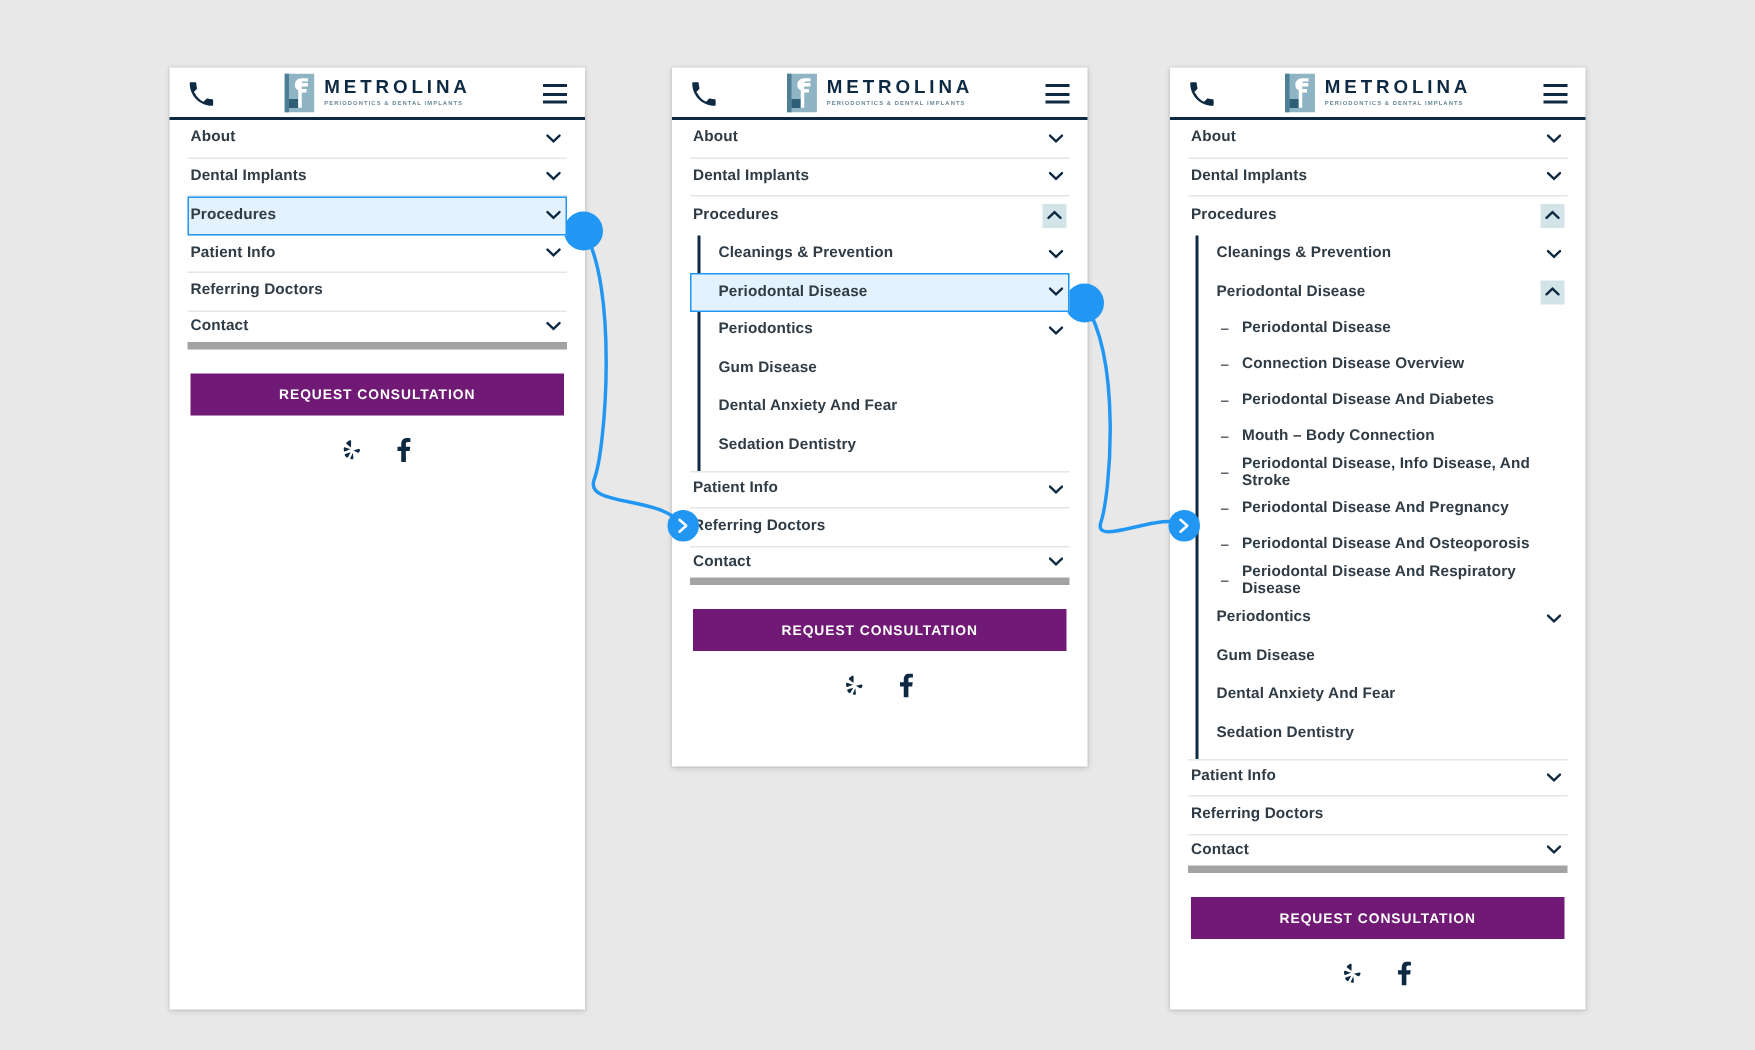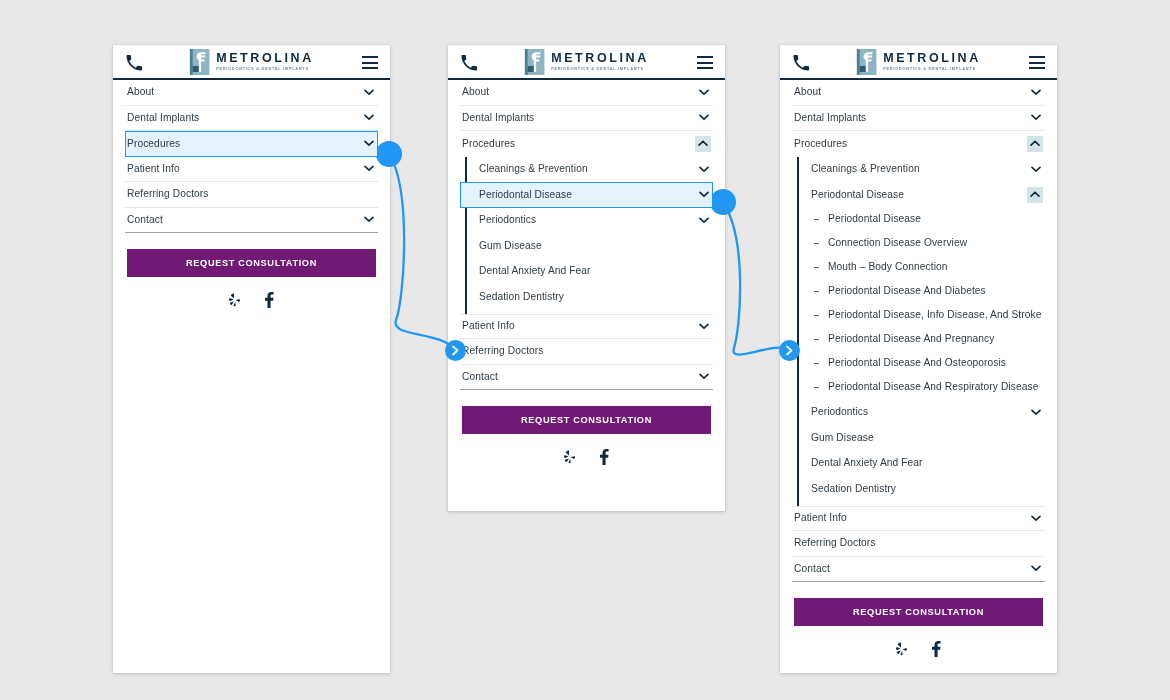--- a/index.html
+++ b/index.html
@@ -52,23 +52,23 @@
 
   
   .nav { padding: 0 12px; }
   .row {
     position: relative;
     display: flex; align-items: center;
     border-bottom: 1px solid #e4e6e8;
     min-height: 25.5px;
     padding: 0 2px;
   }
-  .row:last-child { border-bottom: 1px solid #a3a3a3; }
+  .row:last-child { border-bottom: 5px solid #a3a3a3; }
   .row-label {
-    font-size: 10.2px; font-weight: 400; color: #2f3b45;
+    font-size: 10.2px; font-weight: 700; color: #2f3b45;
     letter-spacing: 0.1px; line-height: 1;
     flex: 1; padding: 1px 0;
   }
   .chev {
     width: 14px; height: 14px; flex: none;
     display: flex; align-items: center; justify-content: center;
   }
   .chev svg { display: block; }
   .chev.boxed { background: #d3e4e9; width: 16px; height: 16px; }
 
@@ -425,25 +425,25 @@
           <div class="row">
               <span class="dash"></span>
               <span class="row-label">Periodontal Disease</span>
             </div>
           <div class="row">
               <span class="dash"></span>
               <span class="row-label">Connection Disease Overview</span>
             </div>
           <div class="row">
               <span class="dash"></span>
+              <span class="row-label">Periodontal Disease And Diabetes</span>
+            </div>
+          <div class="row">
+              <span class="dash"></span>
               <span class="row-label">Mouth – Body Connection</span>
-            </div>
-          <div class="row">
-              <span class="dash"></span>
-              <span class="row-label">Periodontal Disease And Diabetes</span>
             </div>
           <div class="row">
               <span class="dash"></span>
               <span class="row-label">Periodontal Disease, Info Disease, And Stroke</span>
             </div>
           <div class="row">
               <span class="dash"></span>
               <span class="row-label">Periodontal Disease And Pregnancy</span>
             </div>
           <div class="row">

